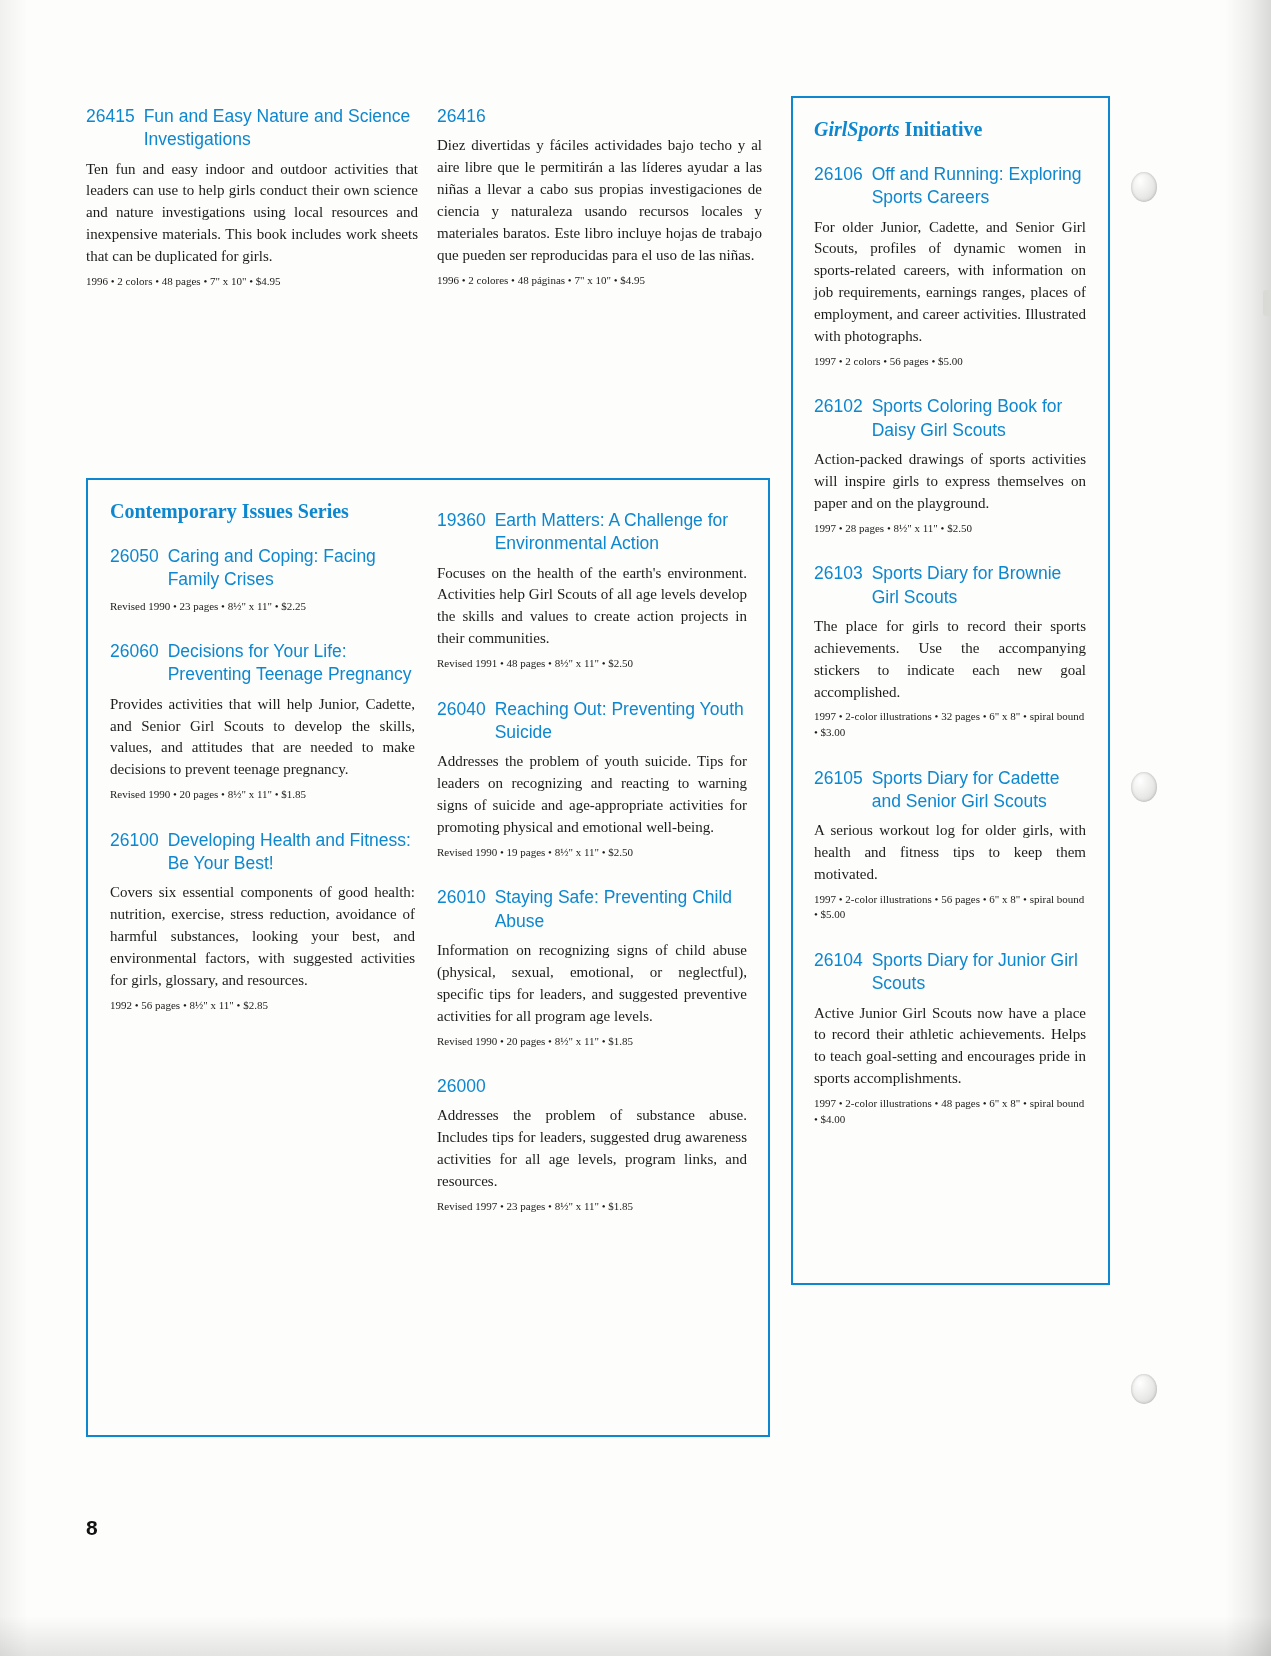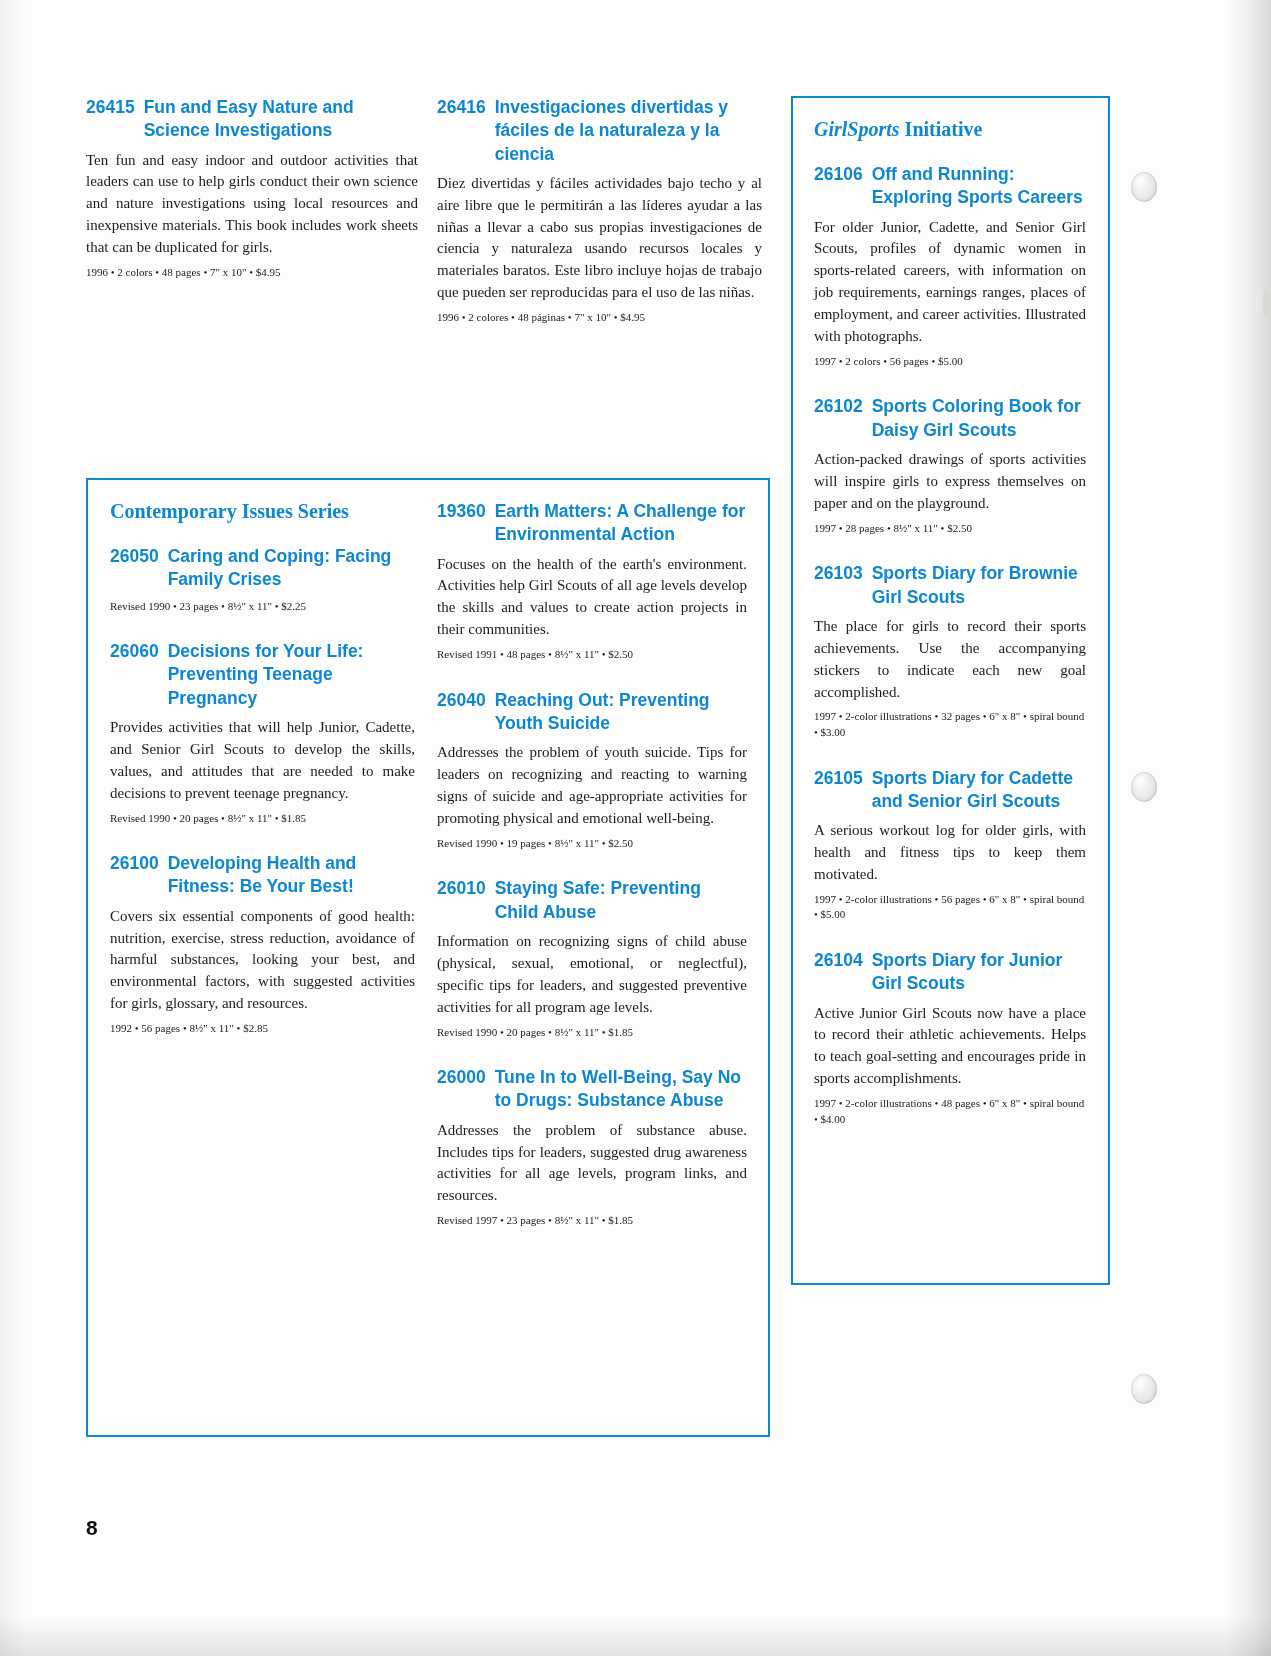--- a/index.html
+++ b/index.html
@@ -62,26 +62,27 @@
     background: #d9d9d6;
     border-radius: 3px 0 0 3px;
   }
   .nub.n1 { top: 290px; }
 
   .item { margin-bottom: 26px; }
 
   .item-head {
     color: #0d87cf;
     font-family: "Liberation Sans", sans-serif;
-    font-weight: bold;
+    font-weight: normal;
     font-size: 17.5px;
     line-height: 1.33;
     margin-bottom: 7px;
     display: flex;
     gap: 9px;
+    margin-top: 9px;
   }
   .item-head .code { flex: 0 0 auto; }
   .item-head .ttl { flex: 1 1 auto; }
 
   .item-body {
     font-family: "Liberation Serif", serif;
     font-size: 15px;
     line-height: 1.46;
     text-align: justify;
     color: #1c1c1c;
@@ -172,21 +173,20 @@
       </div>
       <div class="item-body">Ten fun and easy indoor and outdoor activities that leaders can use to help girls conduct their own science and nature investigations using local resources and inexpensive materials. This book includes work sheets that can be duplicated for girls.</div>
       <div class="item-spec">1996 • 2 colors • 48 pages • 7" x 10" • $4.95</div>
     </div>
   </div>
 
   <div class="top-col-2">
     <div class="item">
       <div class="item-head">
         <span class="code">26416</span>
-        <span class="ttl">Investigaciones divertidas y fáciles de la naturaleza y la ciencia</span>
       </div>
       <div class="item-body">Diez divertidas y fáciles actividades bajo techo y al aire libre que le permitirán a las líderes ayudar a las niñas a llevar a cabo sus propias investigaciones de ciencia y naturaleza usando recursos locales y materiales baratos. Este libro incluye hojas de trabajo que pueden ser reproducidas para el uso de las niñas.</div>
       <div class="item-spec">1996 • 2 colores • 48 páginas • 7" x 10" • $4.95</div>
     </div>
   </div>
 
   <div class="box box-contemporary"></div>
 
   <div class="ci-col-1">
     <div class="series-title">Contemporary Issues Series</div>
@@ -242,21 +242,20 @@
         <span class="code">26010</span>
         <span class="ttl">Staying Safe: Preventing Child Abuse</span>
       </div>
       <div class="item-body">Information on recognizing signs of child abuse (physical, sexual, emotional, or neglectful), specific tips for leaders, and suggested preventive activities for all program age levels.</div>
       <div class="item-spec">Revised 1990 • 20 pages • 8½" x 11" • $1.85</div>
     </div>
 
     <div class="item">
       <div class="item-head">
         <span class="code">26000</span>
-        <span class="ttl">Tune In to Well-Being, Say No to Drugs: Substance Abuse</span>
       </div>
       <div class="item-body">Addresses the problem of substance abuse. Includes tips for leaders, suggested drug awareness activities for all age levels, program links, and resources.</div>
       <div class="item-spec">Revised 1997 • 23 pages • 8½" x 11" • $1.85</div>
     </div>
   </div>
 
   <div class="box box-girlsports"></div>
 
   <div class="gs-col">
     <div class="series-title">

